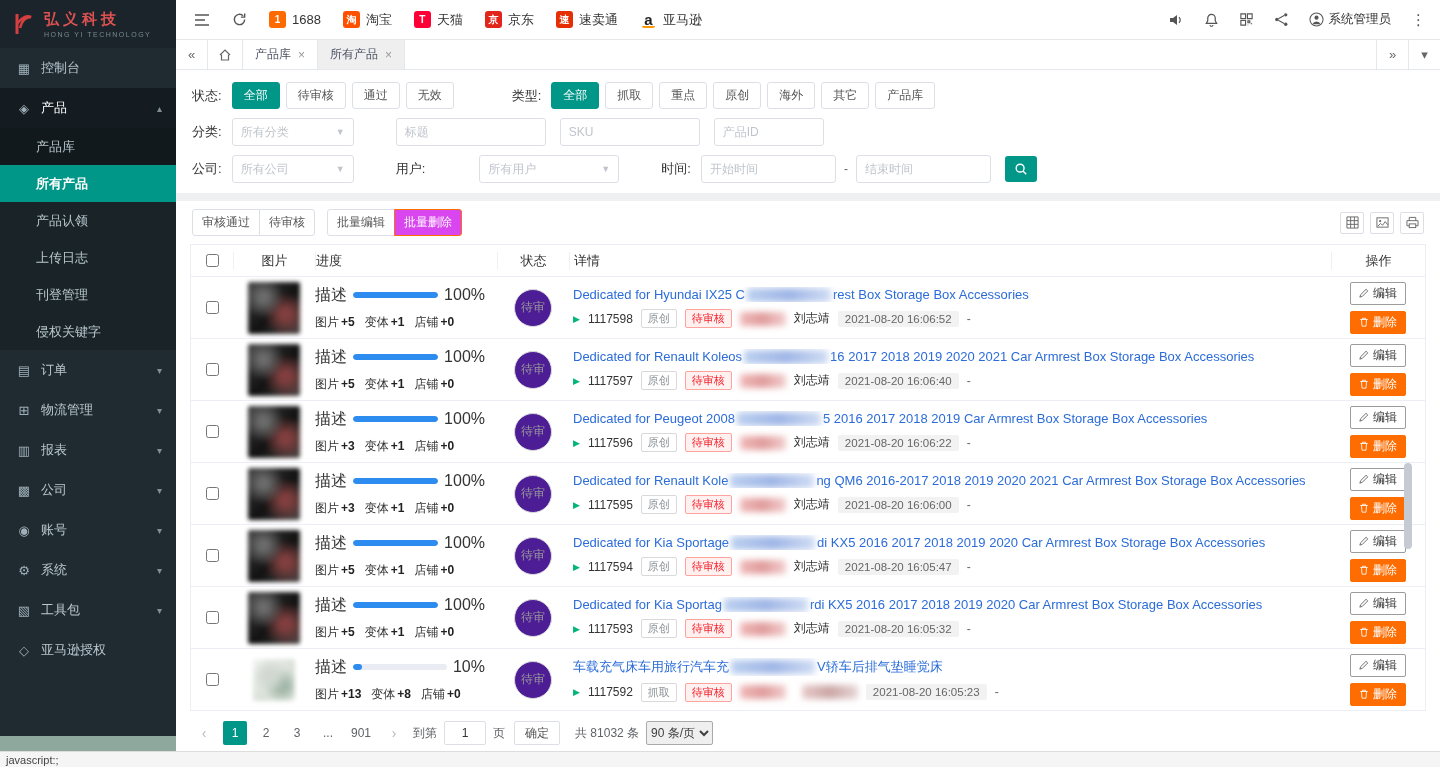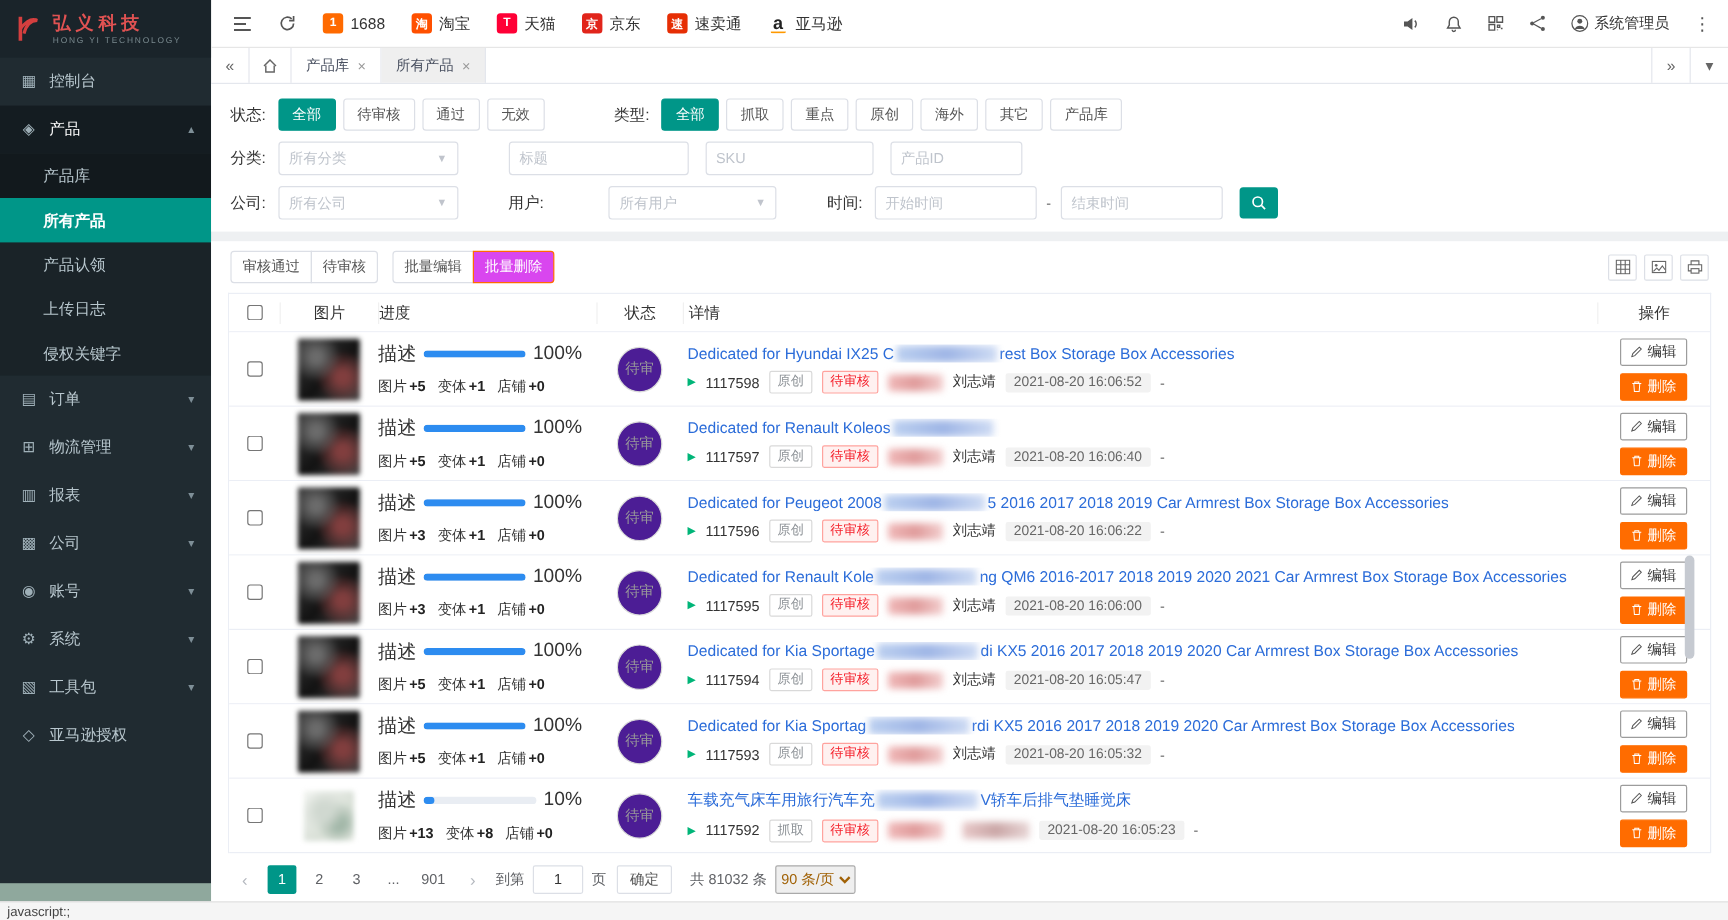--- a/index.html
+++ b/index.html
@@ -48,21 +48,21 @@
   .tab-spacer { flex:1; }
 
   
   .content { flex:1; display:flex; flex-direction:column; min-height:0; background:#eef0f2; }
   .filter-card { background:#fff; padding:12px 16px 10px 16px; flex-shrink:0; }
   .f-row { display:flex; align-items:center; margin-bottom:9px; }
   .f-row:last-child { margin-bottom:0; }
   .f-label { font-size:13px; color:#333; margin-right:10px; }
   .fbtn { padding:4px 11px; font-size:12px; border:1px solid #dcdfe6; background:#fff; color:#555; border-radius:3px; cursor:pointer; margin-right:6px; }
   .fbtn.active { background:#009688; border-color:#009688; color:#fff; }
-  .sel { width:150px; height:28px; border:1px solid #dcdfe6; border-radius:3px; display:flex; align-items:center; justify-content:space-between; padding:0 8px; font-size:12px; color:#bfc4cc; cursor:pointer; background:#fff; }
+  .sel { width:122px; height:28px; border:1px solid #dcdfe6; border-radius:3px; display:flex; align-items:center; justify-content:space-between; padding:0 8px; font-size:12px; color:#bfc4cc; cursor:pointer; background:#fff; }
   .sel .caret { color:#c0c4cc; font-size:9px; }
   .tin { height:28px; border:1px solid #dcdfe6; border-radius:3px; padding:0 8px; font-size:12px; color:#333; }
   .tin::placeholder { color:#bfc4cc; }
   .search-btn { width:32px; height:26px; background:#009688; border:none; border-radius:3px; margin-left:14px; display:flex; align-items:center; justify-content:center; cursor:pointer; }
 
   .gap { height:8px; flex-shrink:0; }
 
   .table-card { background:#fff; flex:1; display:flex; flex-direction:column; min-height:0; position:relative; }
   .toolbar { display:flex; align-items:center; padding:8px 16px 6px 16px; flex-shrink:0; }
   .tb-group { display:flex; margin-right:12px; }
@@ -127,21 +127,21 @@
   .scrollbar { position:absolute; right:28px; top:240px; width:8px; height:420px; }
   .scroll-thumb { width:8px; height:86px; background:#c6cad1; border-radius:4px; margin-top:22px; cursor:pointer; }
 
   .pager { margin-top:auto; display:flex; align-items:center; gap:7px; padding:10px 16px 12px 16px; font-size:12px; color:#606266; flex-shrink:0; }
   .pg { min-width:24px; height:24px; display:flex; align-items:center; justify-content:center; border-radius:2px; cursor:pointer; color:#606266; padding:0 4px; background:transparent; border:none; font-size:12px; }
   .pg.active { background:#009688; color:#fff; }
   .pg.arrow { color:#b4b8bf; font-size:14px; }
   .goto-input { width:42px; height:24px; border:1px solid #dcdfe6; border-radius:2px; text-align:center; font-size:12px; color:#333; }
   .confirm-btn { height:24px; padding:0 10px; border:1px solid #dcdfe6; background:#fff; border-radius:2px; font-size:12px; color:#555; cursor:pointer; margin-left:2px; }
   .total-text { margin-left:8px; }
-  .per-page { height:24px; border:1px solid #aaa; border-radius:2px; font-size:12px; color:#a16207; font-family:inherit; }
+  .per-page { height:24px; border:1px solid #aaa; border-radius:2px; font-size:12px; color:#404040; font-family:inherit; }
 
   .statusbar { height:16px; background:#f5f5f5; border-top:1px solid #ddd; font-size:11px; color:#444; display:flex; align-items:center; padding-left:6px; flex-shrink:0; }
 </style>
 </head>
 <body>
 
 <div class="app">
   <div class="body-row">
 
     <aside class="sidebar">
@@ -170,20 +170,23 @@
               <span>产品库</span>
             </div>
           <div class="sub-item active">
               <span>所有产品</span>
             </div>
           <div class="sub-item">
               <span>产品认领</span>
             </div>
           <div class="sub-item">
               <span>上传日志</span>
+            </div>
+          <div class="sub-item">
+              <span>刊登管理</span>
             </div>
           <div class="sub-item">
               <span>侵权关键字</span>
             </div>
         </div>
         <div class="side-item">
           <span class="mi">▤</span>
           <span class="lbl">订单</span>
           <span class="caret">▾</span>
         </div>
@@ -500,20 +503,21 @@
         <span><span>店铺</span><b>+0</b></span>
       </div>
     </div>
     <div class="c-status">
       <div class="status-circle">待审</div>
     </div>
     <div class="c-detail">
       <a class="title">
         <span class="txt">Dedicated for Renault Koleos</span>
         <span class="blur blur-title"></span>
+        <span class="txt">16 2017 2018 2019 2020 2021 Car Armrest Box Storage Box Accessories</span>
       </a>
       <div class="meta-line">
         <span class="play-icon">▶</span>
         <span class="pid">1117597</span>
         <span class="tag tag-gray">原创</span>
         <span class="tag tag-red">待审核</span>
         <span class="blur blur-user"></span>
         <span class="user-name">刘志靖</span>
 
         <span class="time-badge">2021-08-20 16:06:40</span>

